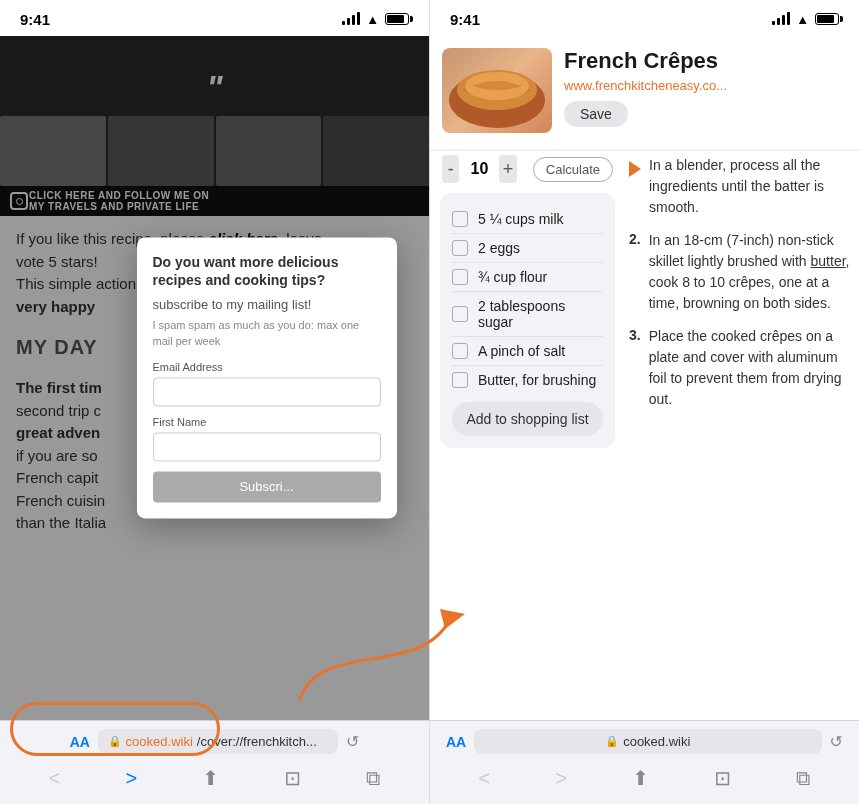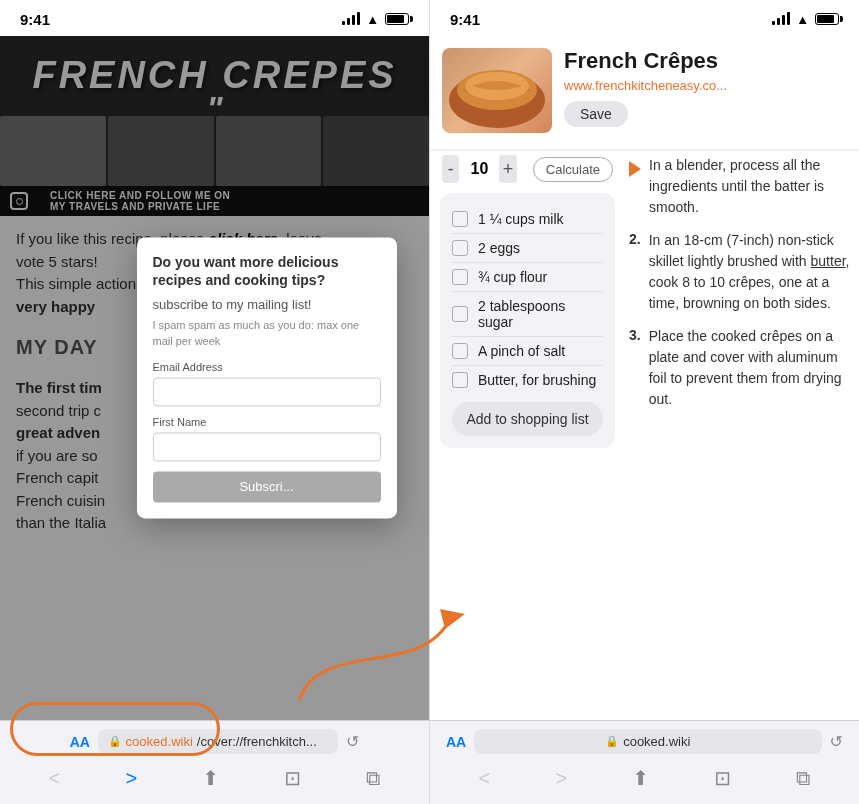--- a/index.html
+++ b/index.html
@@ -495,32 +495,31 @@
         <div class="battery-fill"></div>
       </div>
     </div>
   </div>
 
   <div class="content-scroll">
 
     <div class="crepes-banner">
       <div style="position:absolute;top:0;left:0;right:0;bottom:0;background:#2a2a2a;z-index:0"></div>
       <div style="position:absolute;top:0;left:0;right:0;bottom:70px;display:flex;align-items:center;justify-content:center;z-index:1;flex-direction:column">
-        <div style="color:#fff;font-size:38px;font-weight:900;font-style:italic;text-transform:uppercase;letter-spacing:3px;text-shadow:2px 2px 4px rgba(0,0,0,0.6)">FRENCH CREPES</div>
         <div style="color:#fff;font-size:34px;font-weight:900;font-style:italic;margin-top:-8px">"</div>
       </div>
 
       <div style="position:absolute;bottom:30px;left:0;right:0;height:70px;display:flex;gap:2px;z-index:1;opacity:0.8">
         <div style="flex:1;background:#888;border-radius:2px"></div>
         <div style="flex:1;background:#666;border-radius:2px"></div>
         <div style="flex:1;background:#777;border-radius:2px"></div>
         <div style="flex:1;background:#555;border-radius:2px"></div>
       </div>
 
-      <div style="position:absolute;bottom:0;left:0;right:0;background:#111;padding:4px 10px;display:flex;align-items:center;gap:22px;z-index:2">
+      <div style="position:absolute;bottom:0;left:0;right:0;background:#111;padding:4px 10px;display:flex;align-items:center;gap:1px;z-index:2">
         <div style="width:18px;height:18px;border:2px solid #fff;border-radius:4px;display:flex;align-items:center;justify-content:center;flex-shrink:0">
           <div style="width:7px;height:7px;border:1.5px solid #fff;border-radius:50%"></div>
         </div>
         <span style="color:#fff;font-size:10px;font-weight:700;text-transform:uppercase;letter-spacing:0.5px">CLICK HERE AND FOLLOW ME ON<br>MY TRAVELS AND PRIVATE LIFE</span>
       </div>
     </div>
 
     <div class="article-text">
       <p>If you like this recipe, please <strong><a>click here</a></strong>, leave</p>
       <p>vote 5 stars!</p>
@@ -633,21 +632,21 @@
         <div class="servings-bar">
           <button class="servings-minus">-</button>
           <span class="servings-count">10</span>
           <button class="servings-plus">+</button>
           <button class="calculate-btn">Calculate</button>
         </div>
 
         <div class="ingredients-card">
           <div class="ingredient-row">
             <div class="ingredient-checkbox"></div>
-            <span class="ingredient-label">1 ¼ cups milk</span>
+            <span class="ingredient-label">5 ¼ cups milk</span>
           </div>
           <div class="ingredient-row">
             <div class="ingredient-checkbox"></div>
             <span class="ingredient-label">2 eggs</span>
           </div>
           <div class="ingredient-row">
             <div class="ingredient-checkbox"></div>
             <span class="ingredient-label">¾ cup flour</span>
           </div>
           <div class="ingredient-row">

